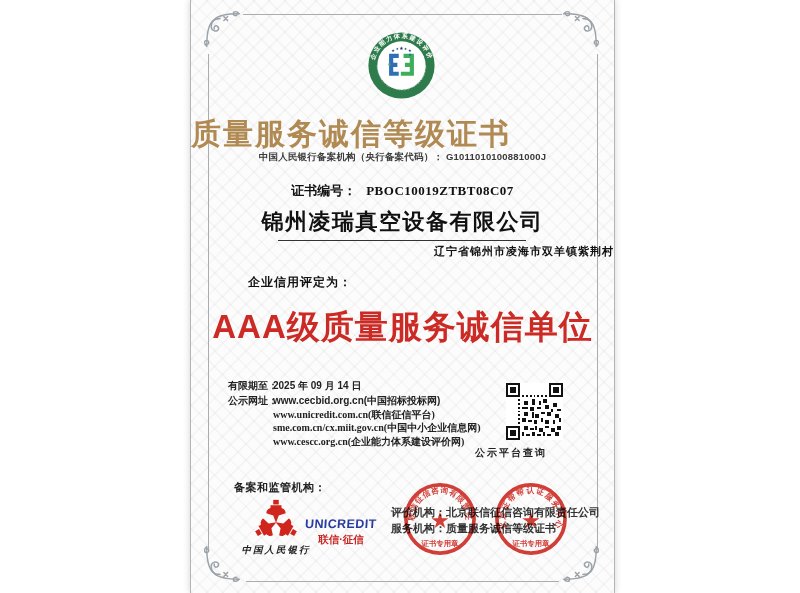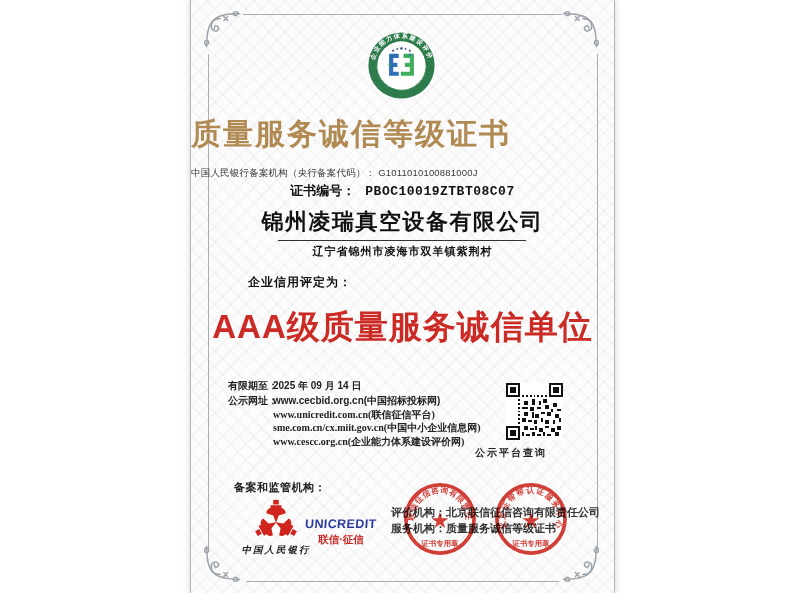--- a/index.html
+++ b/index.html
@@ -22,32 +22,32 @@
   .flourish{position:absolute;width:38px;height:38px;}
   .fo-tl{left:11px;top:9px;}
   .fo-tr{left:372px;top:9px;transform:scaleX(-1);}
   .fo-bl{left:11px;top:546px;transform:scaleY(-1);}
   .fo-br{left:372px;top:546px;transform:scale(-1,-1);}
   
   .emblem{position:absolute;left:176px;top:31px;width:69px;height:69px;}
   .title{position:absolute;left:0;top:114px;width:100%;text-align:left;
          font-size:30px;font-weight:bold;letter-spacing:2px;color:#b08a52;
          font-family:"Liberation Sans",sans-serif;}
-  .subtitle{position:absolute;left:0;top:151px;width:100%;text-align:left;
-         font-size:9.5px;font-weight:normal;color:#3a3a3a;letter-spacing:0.2px;margin-top:16px;}
+  .subtitle{position:absolute;left:0;top:151px;width:100%;text-align:center;
+         font-size:9.5px;font-weight:bold;color:#3a3a3a;letter-spacing:0.2px;}
   .certno{position:absolute;left:0;top:182px;width:100%;text-align:center;
          font-size:13px;font-weight:bold;color:#111;
-         font-family:Liberation Mono, monospace;}
+         font-family:Liberation Serif, serif;}
   .certno .num{margin-left:10px;letter-spacing:0.5px;}
   
   .company{position:absolute;left:0;top:207px;width:100%;text-align:center;
          font-size:22px;font-weight:bold;color:#111;letter-spacing:1.5px;
          font-family:"Liberation Serif",serif;}
   .company-rule{position:absolute;left:87px;top:240px;width:248px;height:1px;background:#333;}
-  .address{position:absolute;left:0;top:244px;width:100%;text-align:center;
+  .address{position:absolute;left:0;top:244px;width:100%;text-align:right;
          font-size:11px;font-weight:bold;color:#111;letter-spacing:1px;
          font-family:"Liberation Serif",serif;}
   .rating-intro{position:absolute;left:57px;top:274px;font-size:12px;font-weight:bold;
          color:#111;letter-spacing:1px;font-family:"Liberation Serif",serif;}
   .rating{position:absolute;left:0;top:305px;width:100%;text-align:center;
          font-size:33px;font-weight:bold;color:#cb2a25;letter-spacing:1px;}
   
   .meta{position:absolute;left:37px;top:377px;font-size:10px;font-weight:bold;color:#222;}
   .mrow{white-space:nowrap;line-height:17px;}
   .mrow.tight{line-height:13.5px;}

